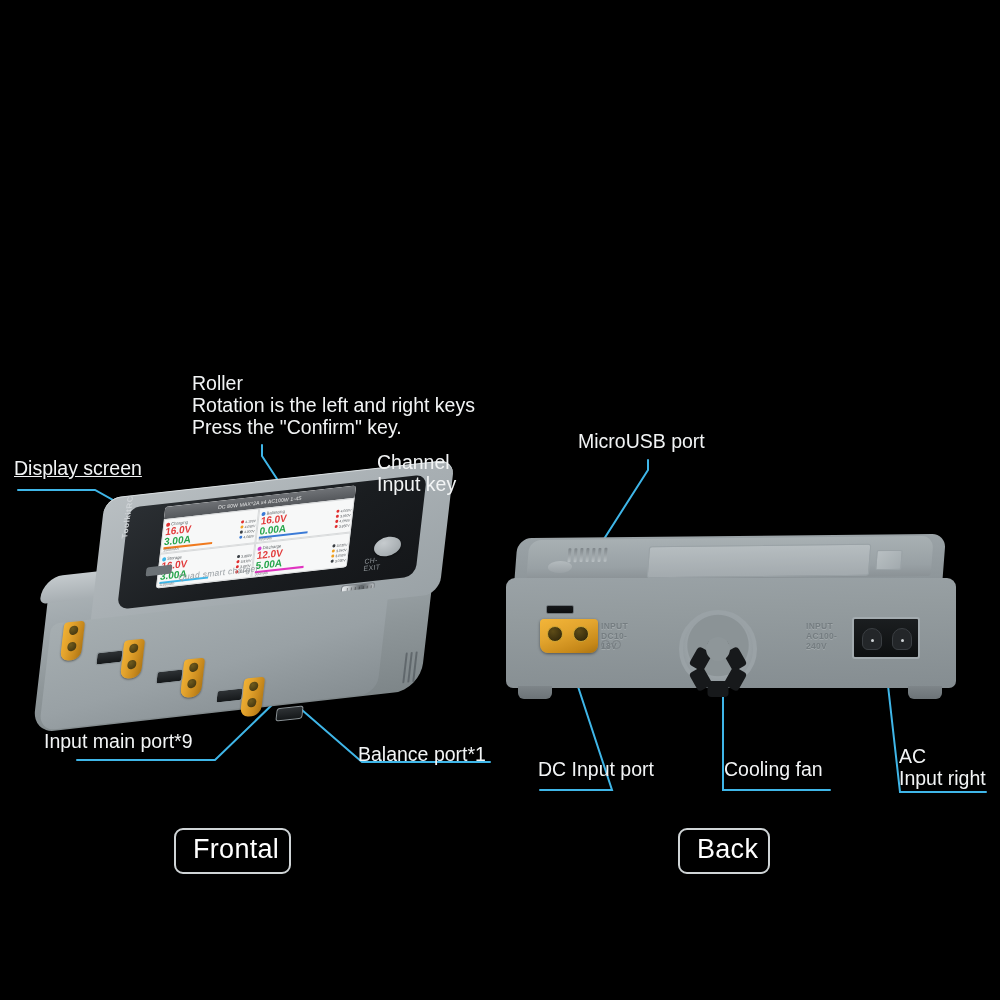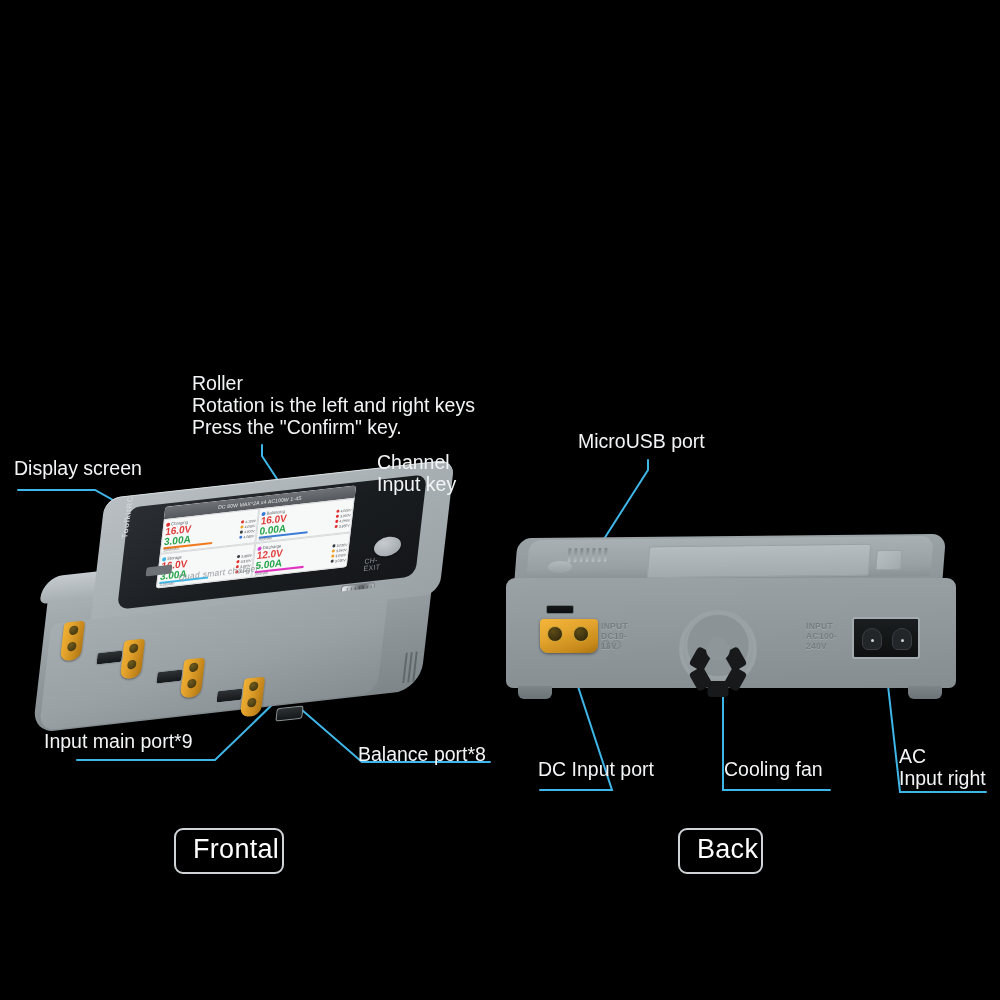--- a/index.html
+++ b/index.html
@@ -19,21 +19,21 @@
   
   .lbl{
     position:absolute; color:#f2f4f5; font-size:19.5px; line-height:22px;
     white-space:pre; font-family:"Liberation Sans", sans-serif;
   }
   svg.leaders{ position:absolute; left:0; top:0; width:1000px; height:1000px; pointer-events:none; }
 
   
   .pill{
     position:absolute; border:2px solid #cfd4d6; border-radius:9px;
-    color:#ffffff; font-size:27px; padding:4px 3px 7px 17px;
+    color:#ffffff; font-size:27px; padding:4px 10px 7px 17px;
     font-family:"Liberation Sans", sans-serif; letter-spacing:0.3px;
   }
 
   
   .dev{ position:absolute; }
 
   
   .f-topface{
     position:absolute; left:96px; top:480px; width:352px; height:132px;
     background:linear-gradient(160deg,#b9bfc2 0%,#a9b0b4 45%,#9aa2a6 100%);
@@ -460,32 +460,32 @@
     <div class="b-ac">
       <span class="hole" style="left:8px">
           <b></b>
         </span>
       <span class="hole" style="left:38px">
           <b></b>
         </span>
     </div>
   </div>
 
-  <div class="lbl" style="left:14px;  top:457px;">Display screen</div>
+  <div class="lbl" style="left:14px;  top:457px;text-decoration:underline;">Display screen</div>
 
   <div class="lbl" style="left:192px; top:372px;">Roller
 Rotation is the left and right keys
 Press the "Confirm" key.</div>
 
   <div class="lbl" style="left:377px; top:451px;">Channel
 Input key</div>
 
   <div class="lbl" style="left:44px;  top:730px;">Input main port*9</div>
 
-  <div class="lbl" style="left:358px; top:743px;">Balance port*8</div>
+  <div class="lbl" style="left:358px; top:743px;">Balance port*1</div>
 
   <div class="lbl" style="left:578px; top:430px;text-align:center;">MicroUSB port</div>
 
   <div class="lbl" style="left:538px; top:758px;">DC Input port</div>
 
   <div class="lbl" style="left:724px; top:758px;">Cooling fan</div>
 
   <div class="lbl" style="left:899px; top:745px;">AC
 Input right</div>
 

